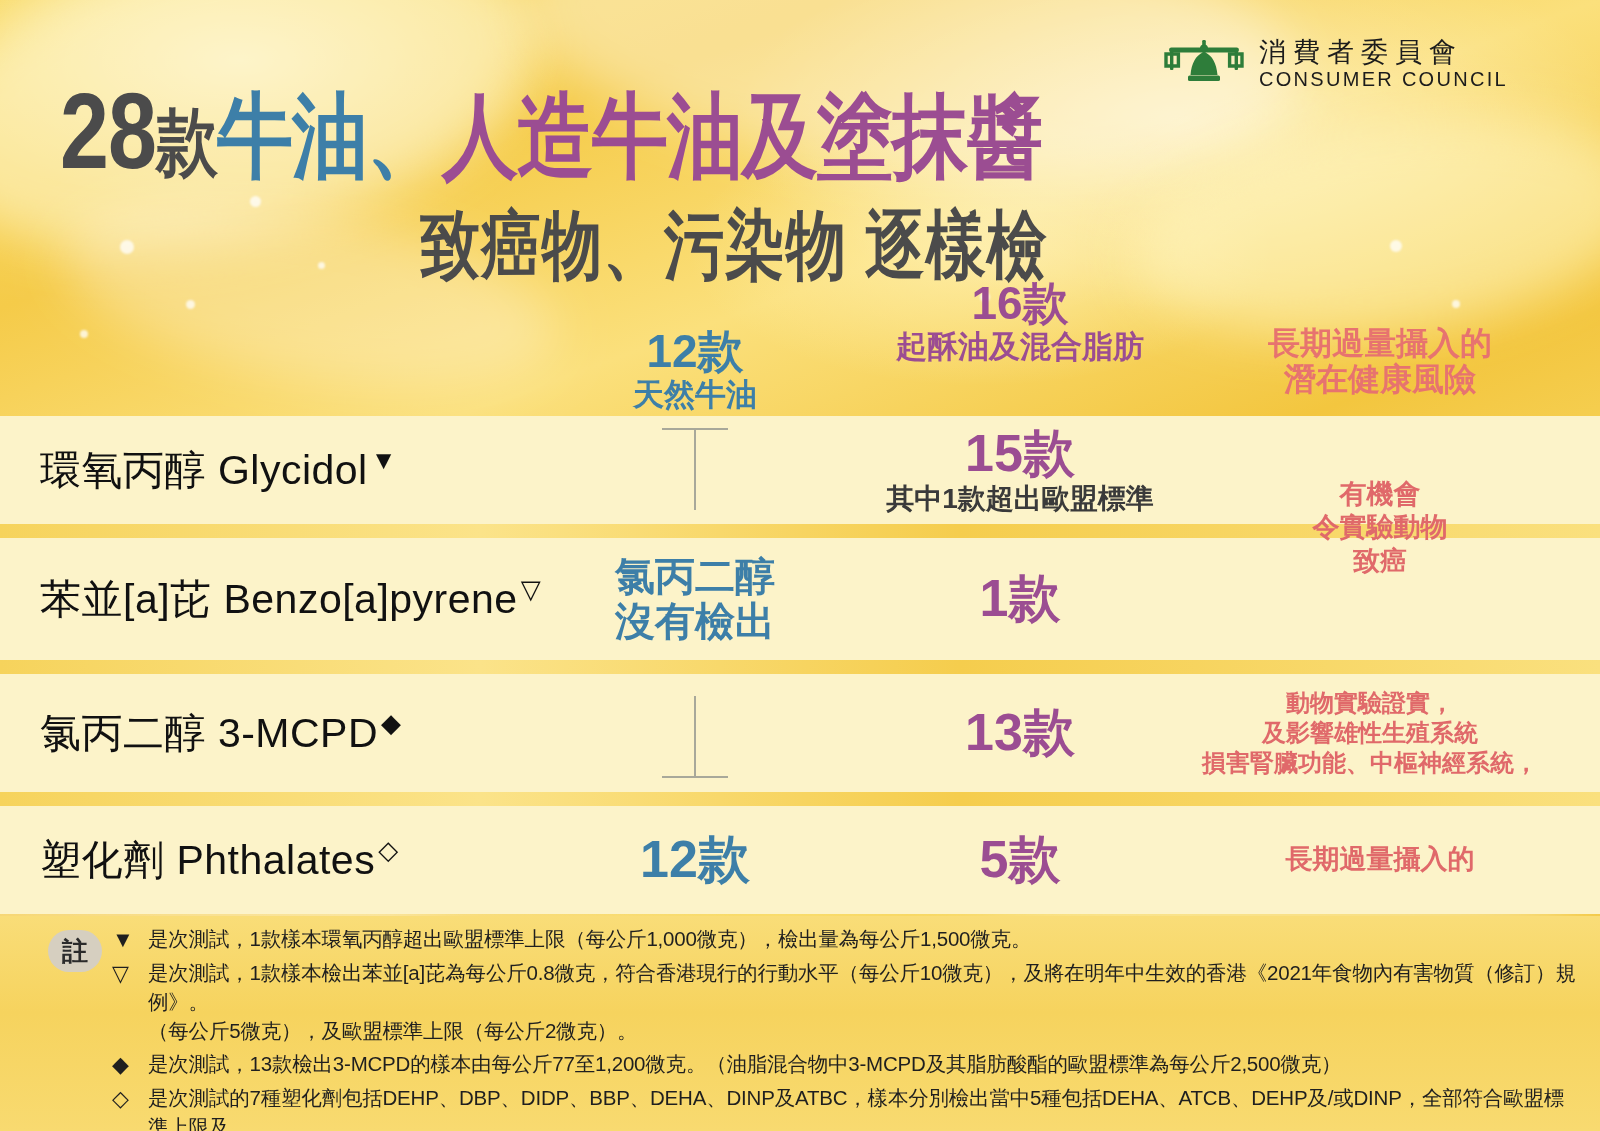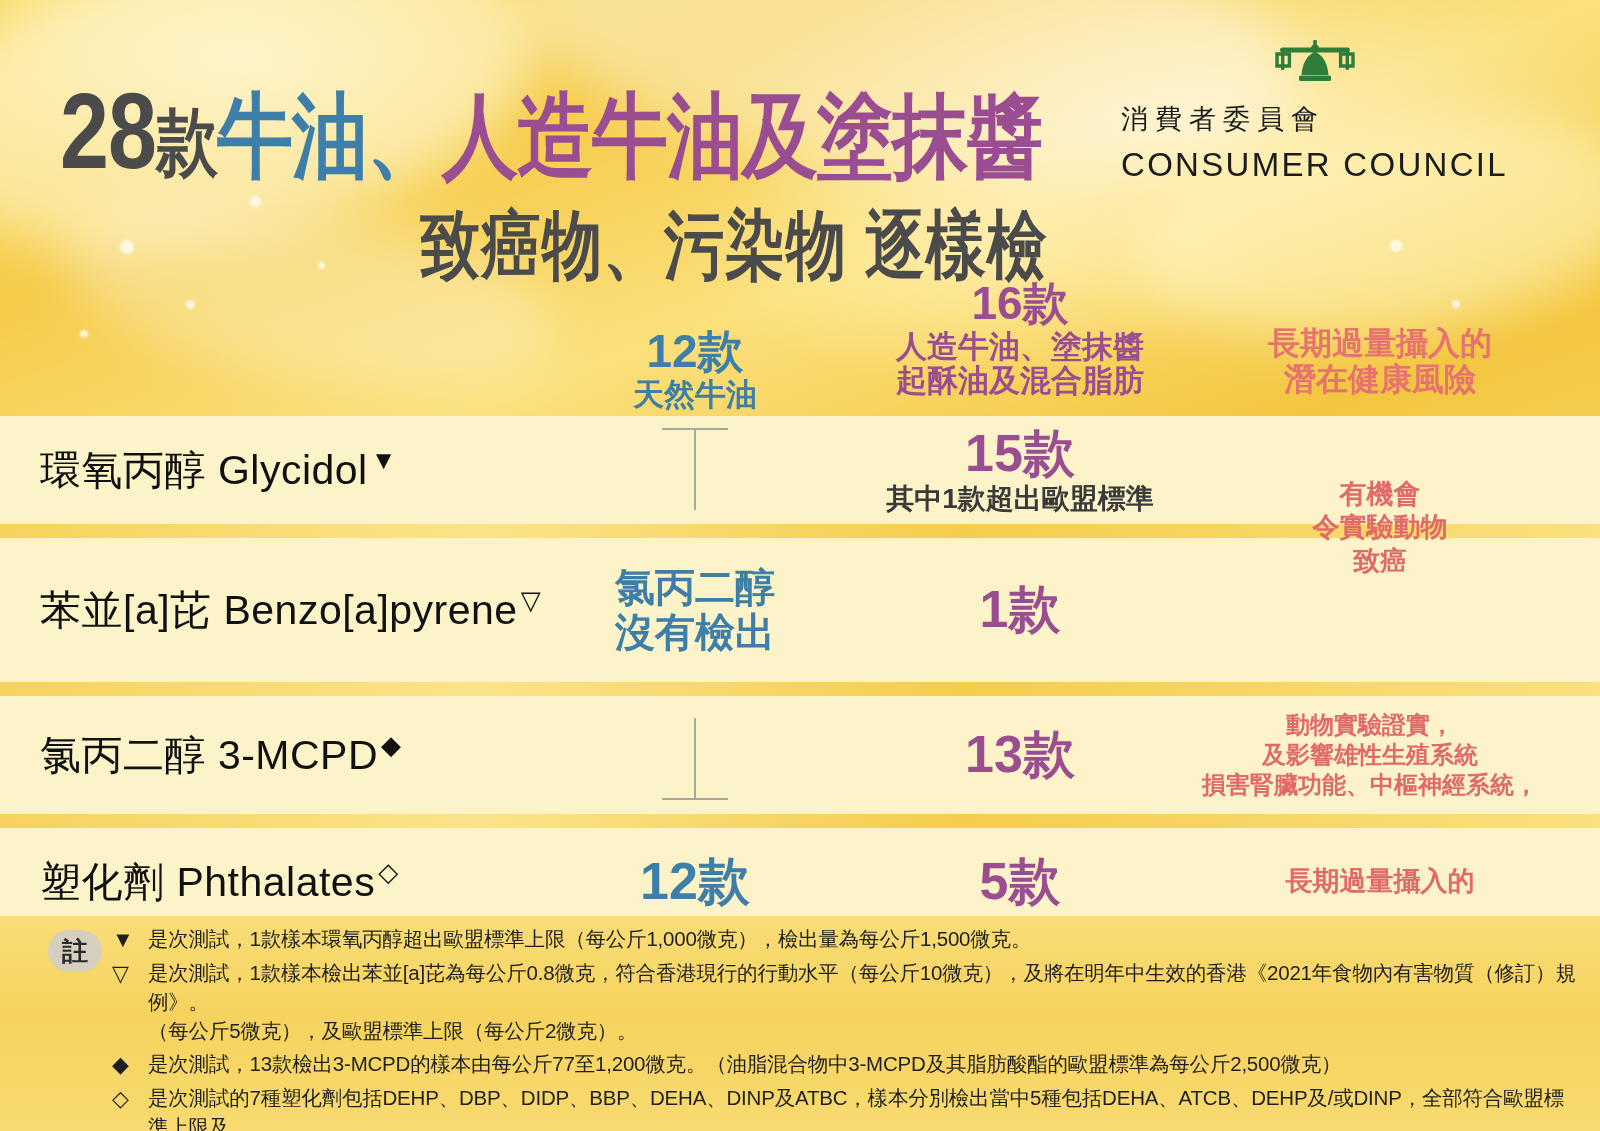--- a/index.html
+++ b/index.html
@@ -23,25 +23,25 @@
   .swirl{position:absolute;border-radius:50%;filter:blur(26px);pointer-events:none;}
   .s1{left:-80px;top:-60px;width:620px;height:300px;background:rgba(255,252,220,.55);transform:rotate(-12deg);}
   .s2{left:520px;top:-90px;width:780px;height:260px;background:rgba(255,255,255,.40);transform:rotate(6deg);}
   .s3{left:1130px;top:120px;width:520px;height:210px;background:rgba(255,248,198,.55);transform:rotate(-8deg);}
   .s4{left:60px;top:210px;width:500px;height:170px;background:rgba(255,255,255,.30);transform:rotate(10deg);}
   .s5{left:900px;top:860px;width:700px;height:260px;background:rgba(255,250,210,.45);transform:rotate(-5deg);}
   .s6{left:-60px;top:830px;width:520px;height:230px;background:rgba(255,255,255,.28);transform:rotate(8deg);}
   .speck{position:absolute;border-radius:50%;background:rgba(255,255,255,.75);filter:blur(1px);}
 
   
-  .logo{position:absolute;right:92px;top:36px;display:flex;align-items:center;gap:14px;flex-direction:column;}
+  .logo{position:absolute;right:92px;top:36px;display:flex;align-items:center;gap:14px;}
   .logo-mark{width:82px;height:56px;position:relative;}
   .logo-text{line-height:1;}
   .logo-zh{font-size:27px;letter-spacing:7px;color:#1c1c1c;font-weight:500;white-space:nowrap;}
-  .logo-en{font-size:33px;letter-spacing:2.3px;color:#1c1c1c;margin-top:15px;white-space:nowrap;}
+  .logo-en{font-size:20px;letter-spacing:2.3px;color:#1c1c1c;margin-top:3px;white-space:nowrap;}
 
   
   .headline{position:absolute;left:60px;top:78px;width:1000px;}
   .h-line1{font-size:76px;font-weight:bold;line-height:1;white-space:nowrap;
            letter-spacing:-1px;transform:scaleY(1.22);transform-origin:left top;}
   .h-line2{font-size:60px;font-weight:bold;line-height:1;white-space:nowrap;color:#4b4b4b;
            margin-top:42px;margin-left:360px;letter-spacing:1px;transform:scaleY(1.25);transform-origin:left top;}
   .t-dark{color:#4b4b4b;}
   .t-blue{color:#3d7fa8;}
   .t-purple{color:#9b4d92;}
@@ -53,21 +53,21 @@
   .ch .sub{font-size:31px;font-weight:bold;display:block;white-space:nowrap;}
   .ch1{left:560px;top:58px;width:270px;color:#3d7fa8;}
   .ch2{left:820px;top:10px;width:400px;color:#9b4d92;}
   .ch3{left:1215px;top:58px;width:330px;color:#e7736f;}
   .ch3 .sub{font-size:32px;}
 
   
   .rows{position:absolute;left:0;top:416px;width:1600px;}
   .row{position:relative;width:1600px;background:#fcf3c9;}
   .row.r1{height:108px;}
-  .row.r2{height:144px;}
+  .row.r2{height:122px;}
   .row.r3{height:118px;}
   .row.r4{height:108px;}
   .gap{width:1600px;height:14px;background:linear-gradient(90deg,#f6d35c 0%,#fbe389 30%,#f5cd4d 60%,#fae07e 100%);}
 
   .cell-name{position:absolute;left:40px;top:50%;transform:translateY(-50%);
              font-size:41px;color:#111;white-space:nowrap;letter-spacing:.5px;text-align:right;}
   .cell-name .sup{font-size:26px;vertical-align:super;margin-left:3px;}
 
   .cell{position:absolute;top:50%;transform:translateY(-50%);text-align:center;line-height:1.1;}
   .c1{left:560px;width:270px;}
@@ -149,21 +149,20 @@
     <div class="h-line2">致癌物、污染物 逐樣檢</div>
   </div>
 
   <div class="colheads">
     <div class="ch ch1">
       <span class="big">12款</span>
       <span class="sub">天然牛油</span>
     </div>
     <div class="ch ch2">
       <span class="big">16款</span>
-      <span class="sub">人造牛油、塗抹醬</span>
       <span class="sub">起酥油及混合脂肪</span>
     </div>
     <div class="ch ch3">
       <span class="sub">長期過量攝入的</span>
       <span class="sub">潛在健康風險</span>
     </div>
   </div>
 
   <div class="risk-span">
     <div class="risk">有機會</div>

